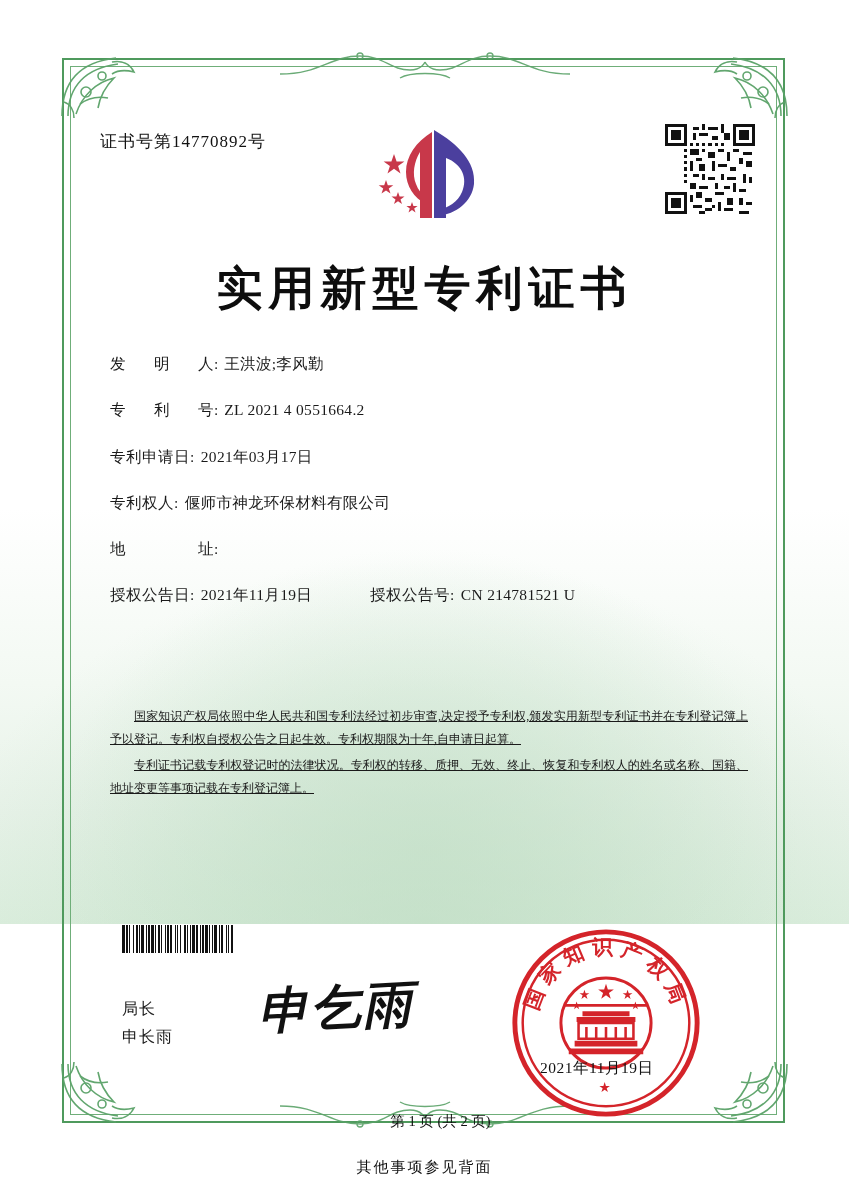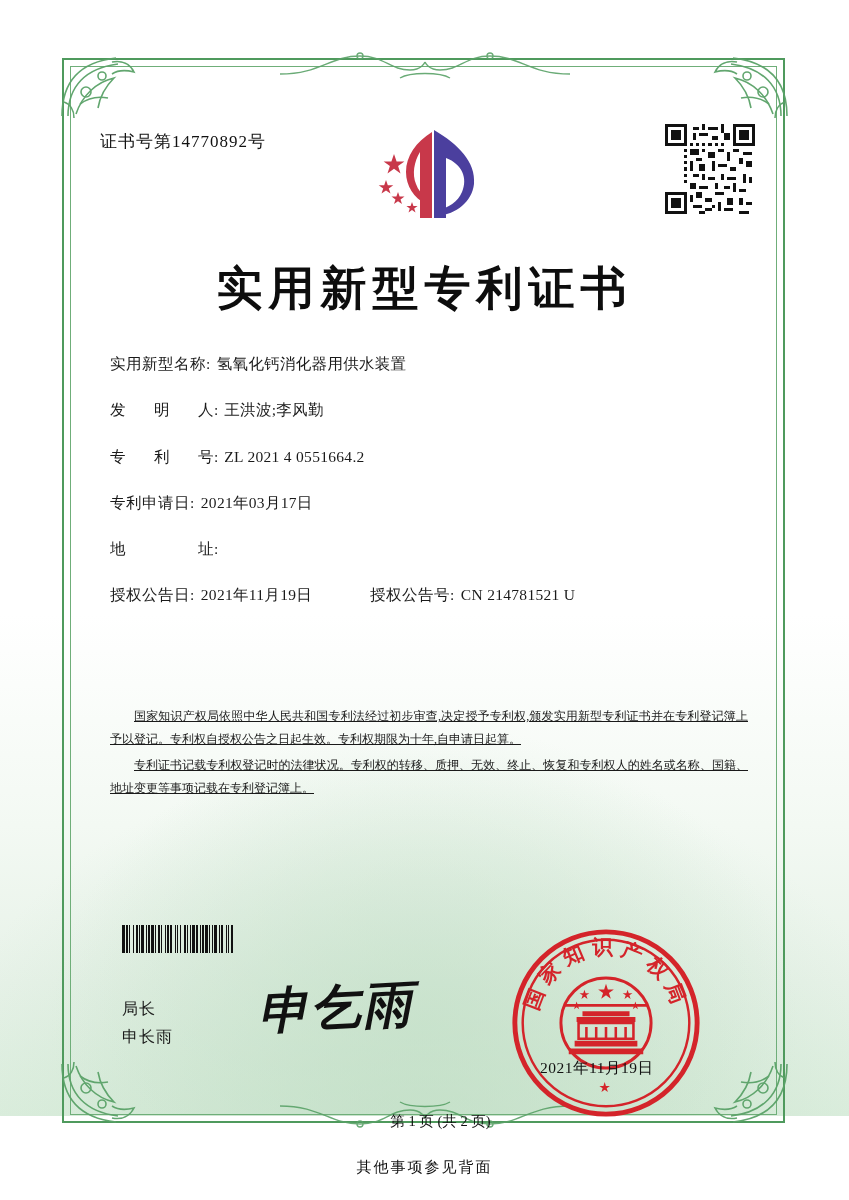--- a/index.html
+++ b/index.html
@@ -14,21 +14,21 @@
     font-family: "Liberation Serif", "DejaVu Serif", serif;
     color: #1a1a1a;
     overflow: hidden;
   }
 
   
   #certificate {
     position: absolute;
     left: 0; top: 0;
     width: 849px;
-    height: 1116px;
+    height: 924px;
     background:
       radial-gradient(ellipse 520px 420px at 50% 92%, rgba(196,224,200,0.65) 0%, rgba(196,224,200,0.25) 45%, rgba(255,255,255,0) 72%),
       radial-gradient(ellipse 700px 520px at 50% 100%, rgba(182,216,188,0.55) 0%, rgba(255,255,255,0) 70%),
       linear-gradient(to bottom, #ffffff 0%, #ffffff 55%, #f3f9f3 74%, #e7f2e8 88%, #dceede 100%);
   }
 
   
   .border-outer {
     position: absolute;
     left: 62px; top: 58px;
@@ -412,42 +412,42 @@
         <rect x="11" y="28" width="2" height="1"></rect>
           <rect x="15" y="26" width="1" height="1"></rect>
       </g>
     </svg>
   </div>
 
   <div class="main-title">实用新型专利证书</div>
 
   <div class="fields">
 
-    <div class="field-row">
-      <span class="field-label">实用新型名称:</span>
-      <span class="field-value">氢氧化钙消化器用供水装置</span>
-    </div>
 
     <div class="field-row">
       <span class="field-label spread">发明人</span>
       <span>:</span>
       <span class="field-value">王洪波;李风勤</span>
     </div>
 
     <div class="field-row">
       <span class="field-label spread">专利号</span>
       <span>:</span>
       <span class="field-value">ZL 2021 4 0551664.2</span>
     </div>
 
     <div class="field-row">
       <span class="field-label">专利申请日:</span>
       <span class="field-value">2021年03月17日</span>
     </div>
 
+    <div class="field-row">
+      <span class="field-label">专利权人:</span>
+      <span class="field-value">偃师市神龙环保材料有限公司</span>
+    </div>
 
     <div class="field-row">
       <span class="field-label spread">地址</span>
       <span>:</span>
     </div>
 
     <div class="field-row inline-two">
       <span class="field-label">授权公告日:</span>
       <span class="field-value">2021年11月19日</span>
       <span class="field-label second-label">授权公告号:</span>

